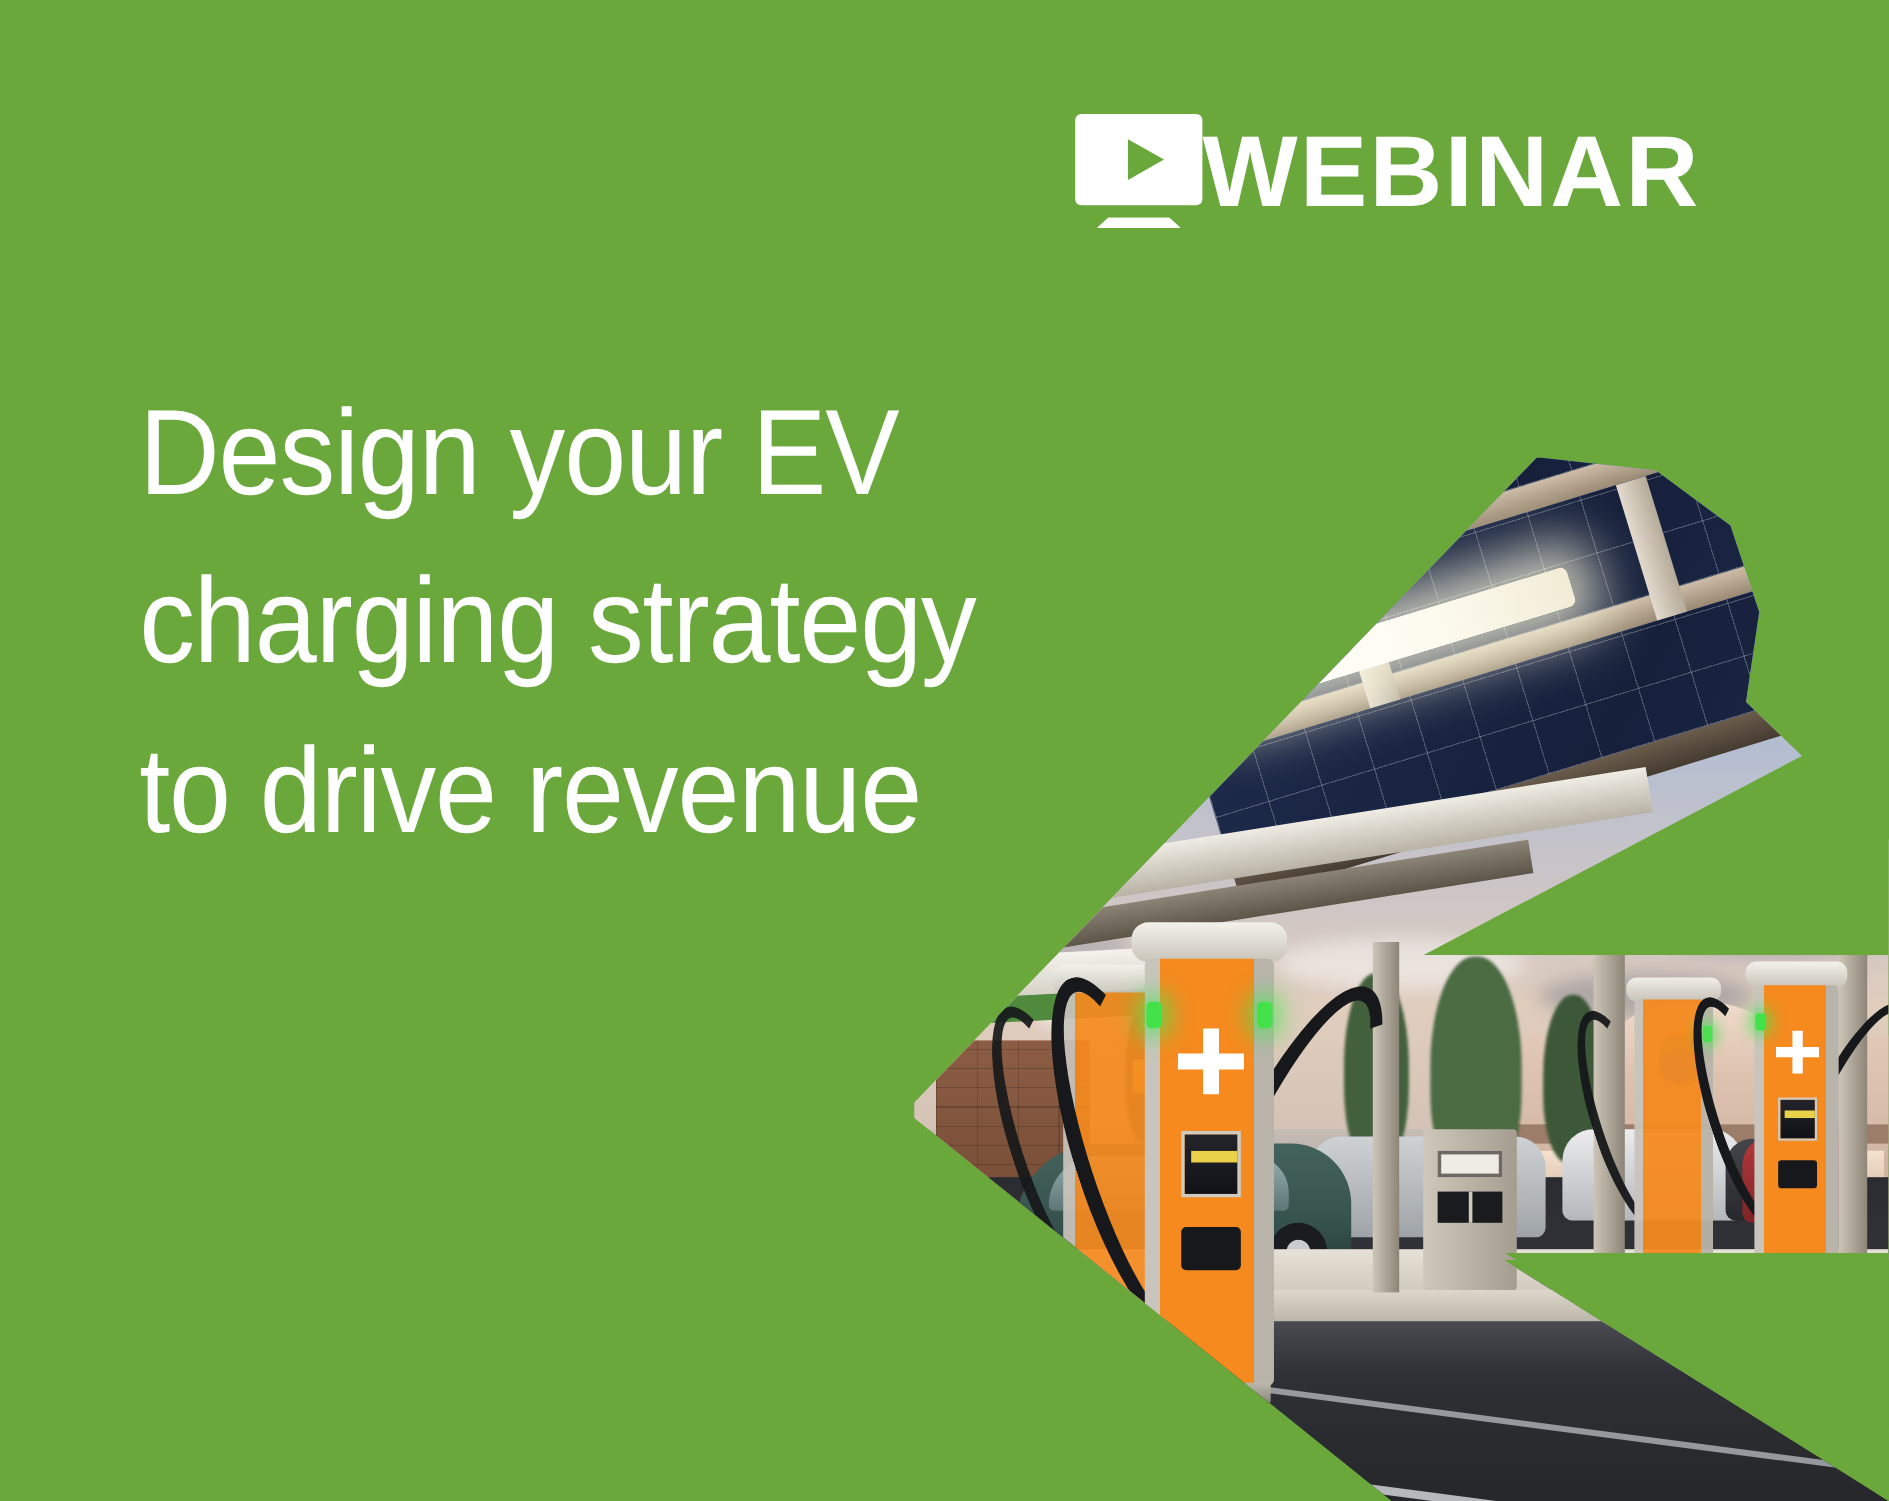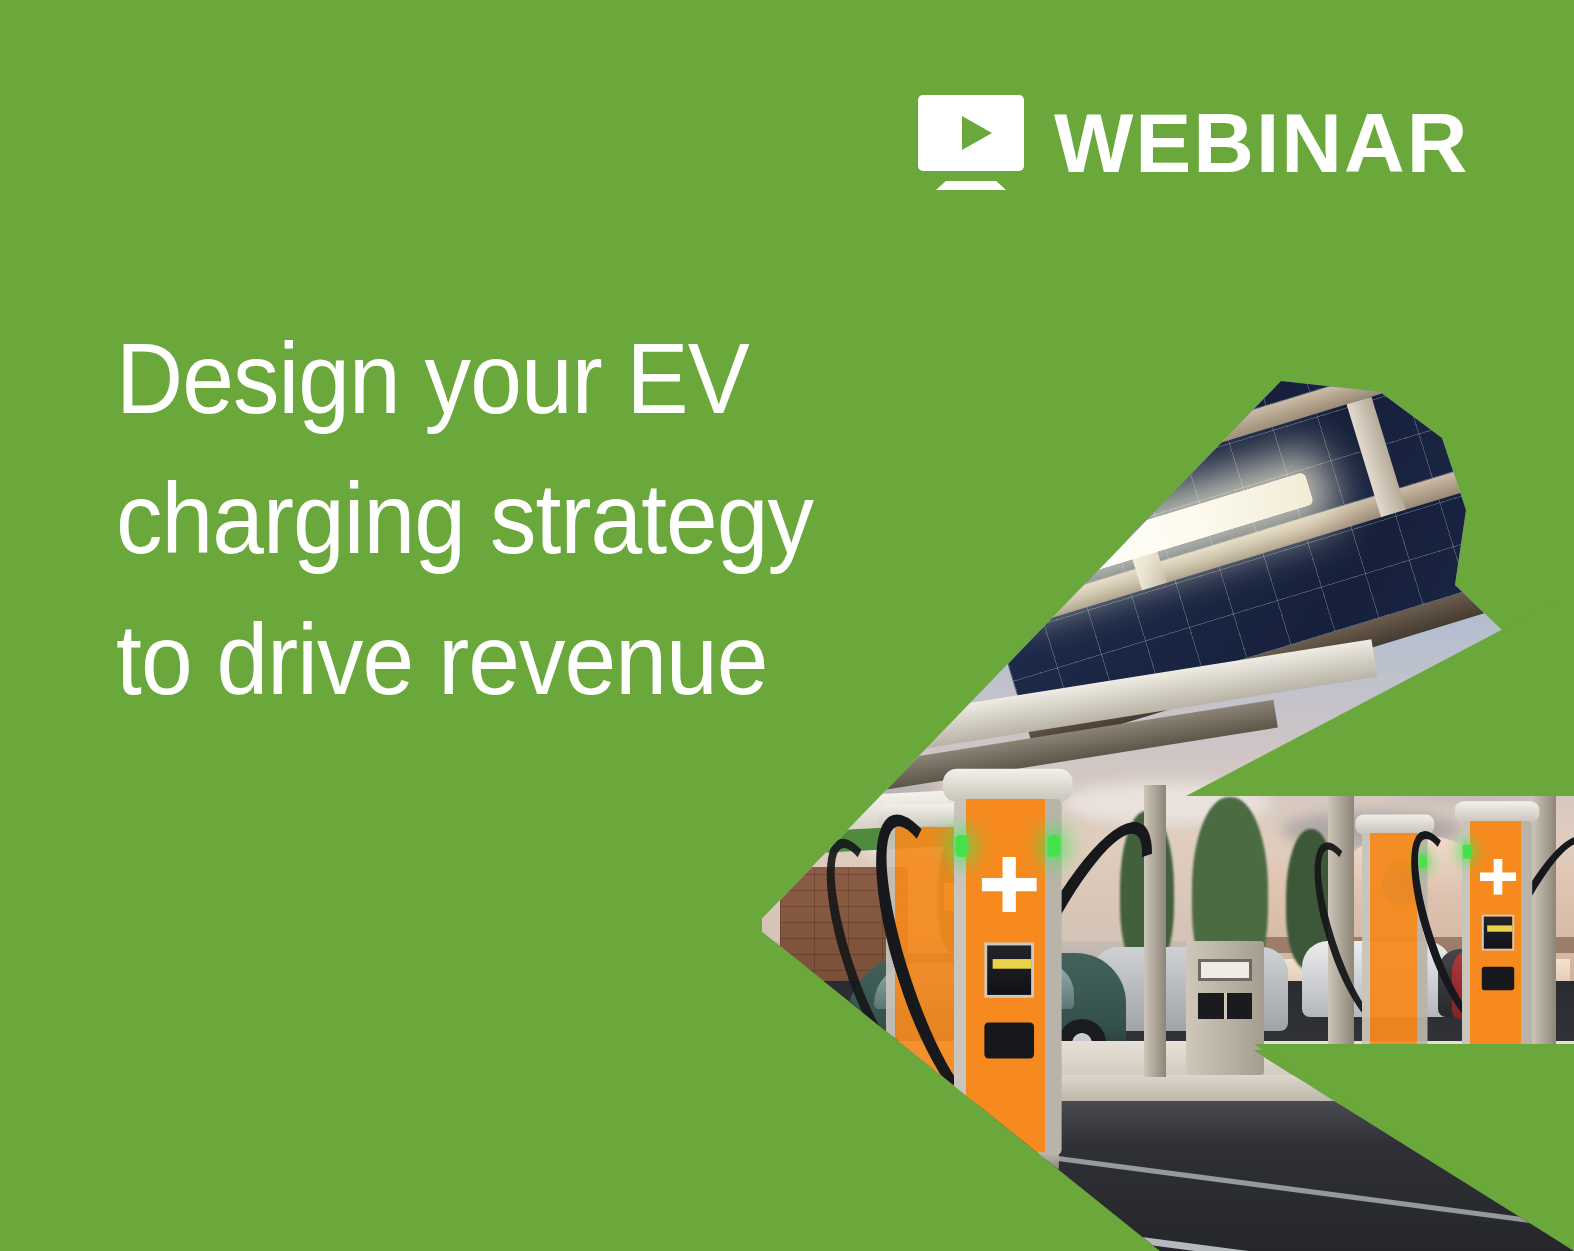--- a/index.html
+++ b/index.html
@@ -14,22 +14,22 @@
   .banner{
     position:absolute; inset:0;
     width:1574px; height:1251px;
     background:#6AA83C;
     overflow:hidden;
   }
 
   
   .webinar-badge{
     position:absolute;
-    left:918px; top:95px;
-    display:flex; align-items:center; gap:30px;
+    left:896px; top:95px;
+    display:flex; align-items:center; 
   }
   .monitor-icon{
     position:relative;
     width:106px; height:98px;
     flex:0 0 auto;
   }
   .monitor-icon .screen{
     position:absolute; left:0; top:0;
     width:106px; height:76px;
     background:#ffffff;

